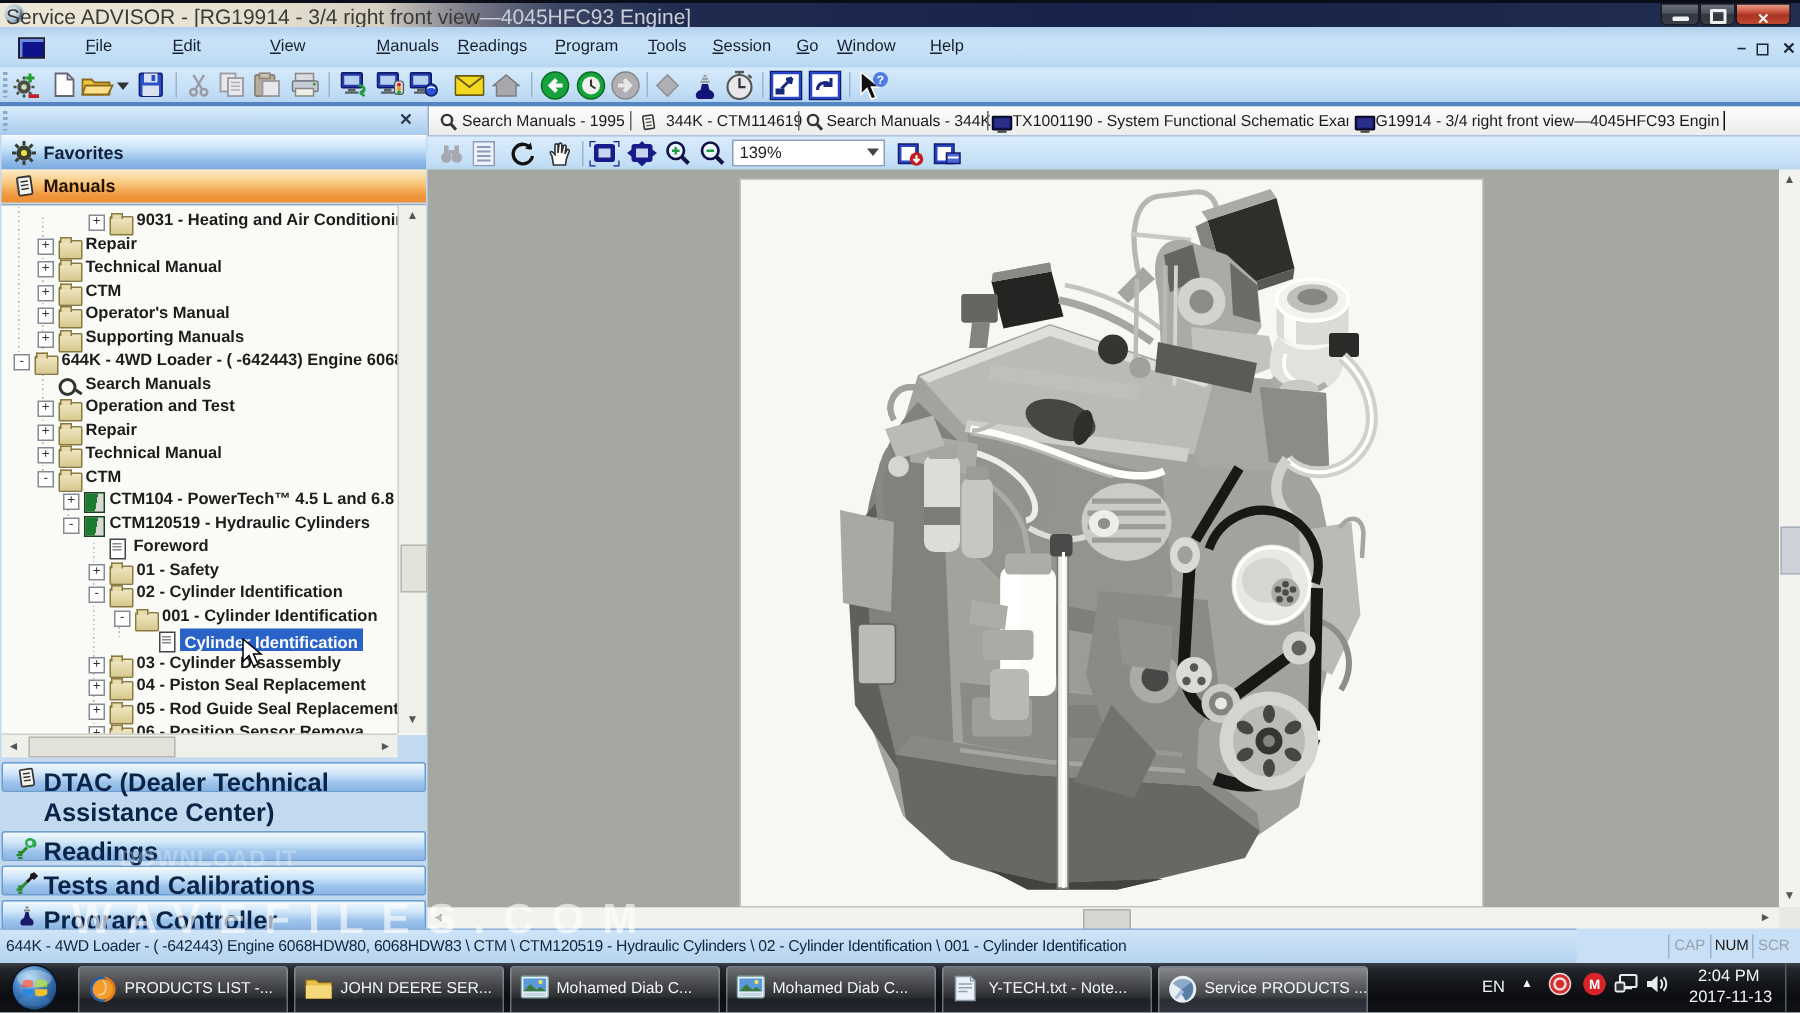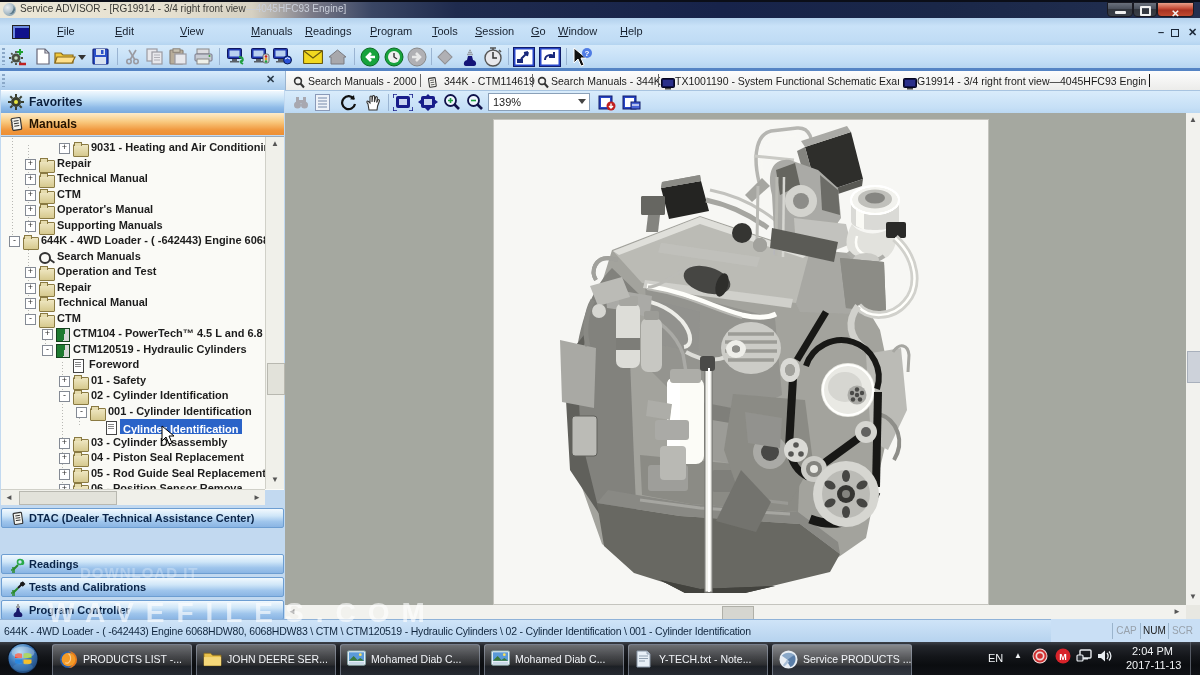--- a/index.html
+++ b/index.html
@@ -3,21 +3,21 @@
 <meta charset="utf-8">
 <style>
   html,body{margin:0;padding:0;}
   body{width:1200px;height:675px;overflow:hidden;position:relative;
        font-family:"Liberation Sans",sans-serif;background:#c9dff5;}
   .abs{position:absolute;}
   
   #topline{left:0;top:0;width:1200px;height:2px;background:#0b0e18;}
   #titlebar{left:0;top:2px;width:1200px;height:16px;
     background:linear-gradient(90deg,#ece7d7 0%,#e5e0d0 14%,#d6d1c2 21%,#7a7a88 26%,#3a4664 31%,#1f2b4e 38%,#17234a 60%,#1a2748 78%,#222f50 100%);}
-  #titletext{left:20px;top:3px;font-size:10px;color:#3a3a36;white-space:nowrap;}
+  #titletext{left:4px;top:3px;font-size:14px;color:#3a3a36;white-space:nowrap;}
   #titletext .lt{color:#c9ced9;}
   #applogo{left:3px;top:3px;width:13px;height:13px;border-radius:7px;
      background:radial-gradient(circle at 35% 35%,#e8ecf0,#9fb4c0 60%,#6a8494);}
   #applogo:after{content:"";position:absolute;left:3px;top:2px;width:7px;height:9px;
      border-radius:5px;border-right:2px solid #5a7888;transform:rotate(25deg);display:block;}
   .wbtns{top:2px;height:15px;border-radius:0 0 4px 4px;
      border:1px solid #1a1a22;box-sizing:border-box;color:#f5f5f5;text-align:center;}
   #btnmin{left:1107px;width:26px;background:linear-gradient(#6a707c,#4a505c 45%,#32363e 50%,#3a3f48);}
   #btnmax{left:1133px;width:24px;background:linear-gradient(#6a707c,#4a505c 45%,#32363e 50%,#3a3f48);}
   #btncls{left:1157px;width:37px;background:linear-gradient(#e8a08a,#c8513c 40%,#a93322 55%,#c04a30);}
@@ -58,21 +58,21 @@
   .page{position:absolute;width:9px;height:12px;background:#fff;border:1px solid #444;}
   .page:before{content:"";position:absolute;left:1px;top:2px;width:6px;height:1px;background:#888;box-shadow:0 2px 0 #888,0 4px 0 #888;}
   #vscroll{left:265px;top:66px;width:18px;height:352px;background:#f0f0ea;border-left:1px solid #d0d0c8;}
   #vthumb{left:1px;top:226px;width:16px;height:30px;background:#e2e2da;border:1px solid #b8b8b0;}
   #hscroll{left:1px;top:418px;width:264px;height:15px;background:#f0f0ea;border-top:1px solid #d0d0c8;}
   #hthumb{left:18px;top:1px;width:96px;height:12px;background:#e2e2da;border:1px solid #b8b8b0;}
   .sarrow{position:absolute;font-size:8px;color:#555;}
   .bbar{left:1px;width:283px;height:20px;
      background:linear-gradient(#f2f9fe,#cfe6f8 38%,#9fc5ec 70%,#8ab5e4);
      border:1px solid #6d9ed2;border-radius:2px;box-sizing:border-box;}
-  .bbar .t{position:absolute;left:27px;top:3px;font-size:11px;font-weight:bold;color:#0a2448;}
+  .bbar .t{position:absolute;left:27px;top:3px;font-size:17px;font-weight:bold;color:#0a2448;}
   
   #tabbar{left:285px;top:71px;width:915px;height:19px;background:linear-gradient(#fdfdfd,#ececea);border-left:1px solid #9ab4d0;}
   .tab{position:absolute;top:4px;font-size:10.5px;color:#1a1a1a;white-space:nowrap;}
   .tsep2{position:absolute;top:3px;width:1px;height:13px;background:#666;}
   #vtoolbar{left:285px;top:90px;width:915px;height:23px;
      background:linear-gradient(#d9ecfb,#c5dff6 75%,#b8d6f1);border-top:1px solid #a8c4e0;}
   #viewer{left:285px;top:113px;width:901px;height:492px;background:#a5a8a0;}
   #page{left:209px;top:7px;width:494px;height:484px;background:#f7f7f4;outline:1px solid #c4c4be;}
   #rvscroll{left:1186px;top:113px;width:14px;height:492px;background:#f2f2ee;}
   #rvthumb{left:1px;top:238px;width:12px;height:30px;background:#cdd2da;border:1px solid #a8b0bc;}
@@ -436,21 +436,21 @@
         <path d="M6,4 l4,0 M7,2 l2,0" stroke="#888" stroke-width="1.4"></path>
       </svg>
     </div>
 </div>
 
 <div class="abs" id="tabbar">
     <span class="abs" style="left:7px;top:4px"><svg width="12" height="13" viewBox="0 0 12 13">
         <circle cx="5" cy="5" r="3.4" fill="none" stroke="#333" stroke-width="1.6"></circle>
         <line x1="7.5" y1="7.5" x2="11" y2="11.5" stroke="#333" stroke-width="2"></line>
       </svg></span>
-    <span class="tab" style="left:22px">Search Manuals - 2000</span>
+    <span class="tab" style="left:22px">Search Manuals - 1995</span>
     <div class="tsep2" style="left:134px"></div>
     <span class="abs" style="left:140px;top:4px"><svg width="12" height="13" viewBox="0 0 16 16">
         <rect x="4" y="2" width="9" height="12" rx="1" fill="#f5f5f0" stroke="#333" stroke-width="1.4" transform="rotate(-8 8 8)"></rect>
         <g stroke="#555" stroke-width="1.2" transform="rotate(-8 8 8)">
           <line x1="6" y1="5" x2="11" y2="5"></line>
           <line x1="6" y1="8" x2="11" y2="8"></line>
           <line x1="6" y1="11" x2="11" y2="11"></line>
         </g>
       </svg></span>
     <span class="tab" style="left:158px">344K - CTM114619</span>

